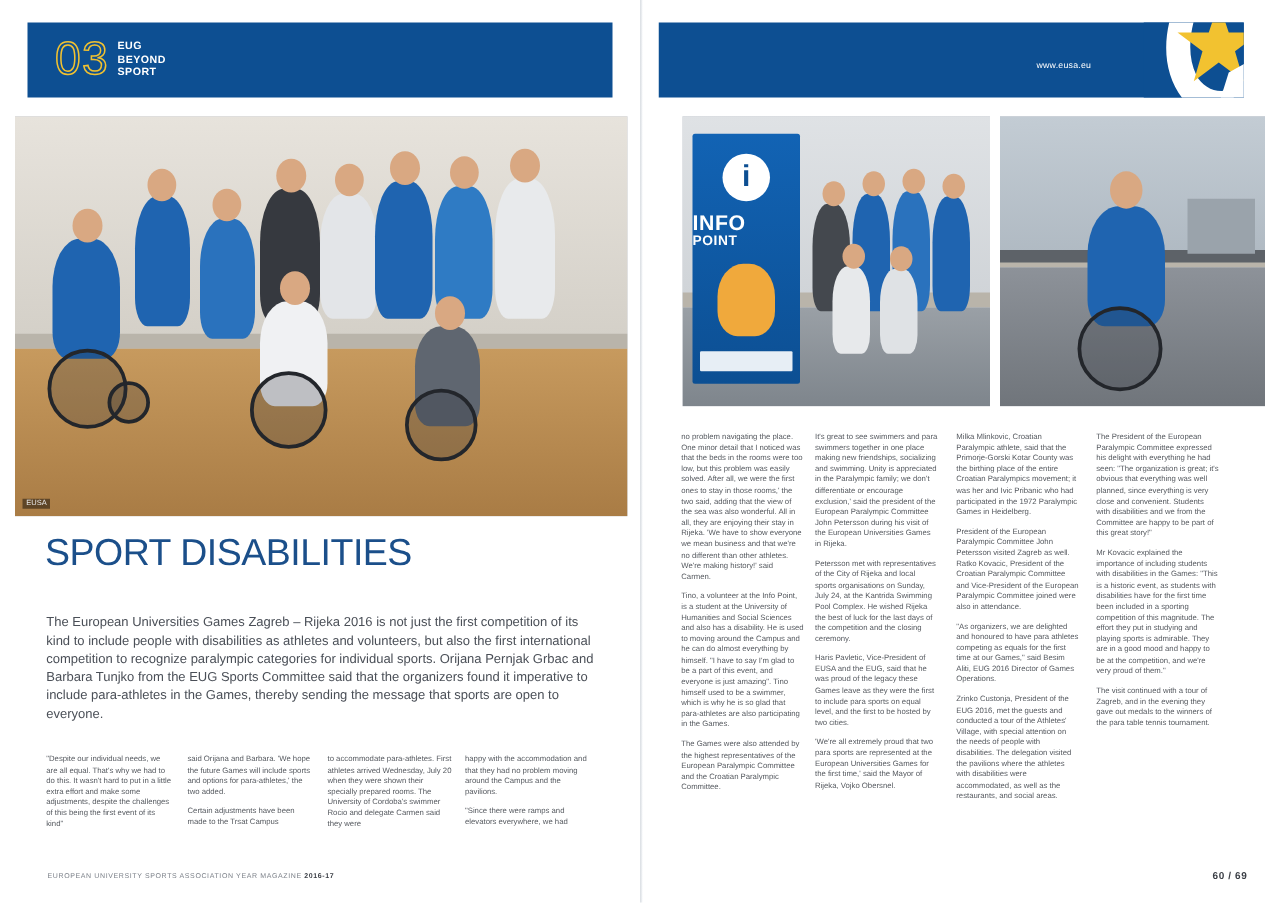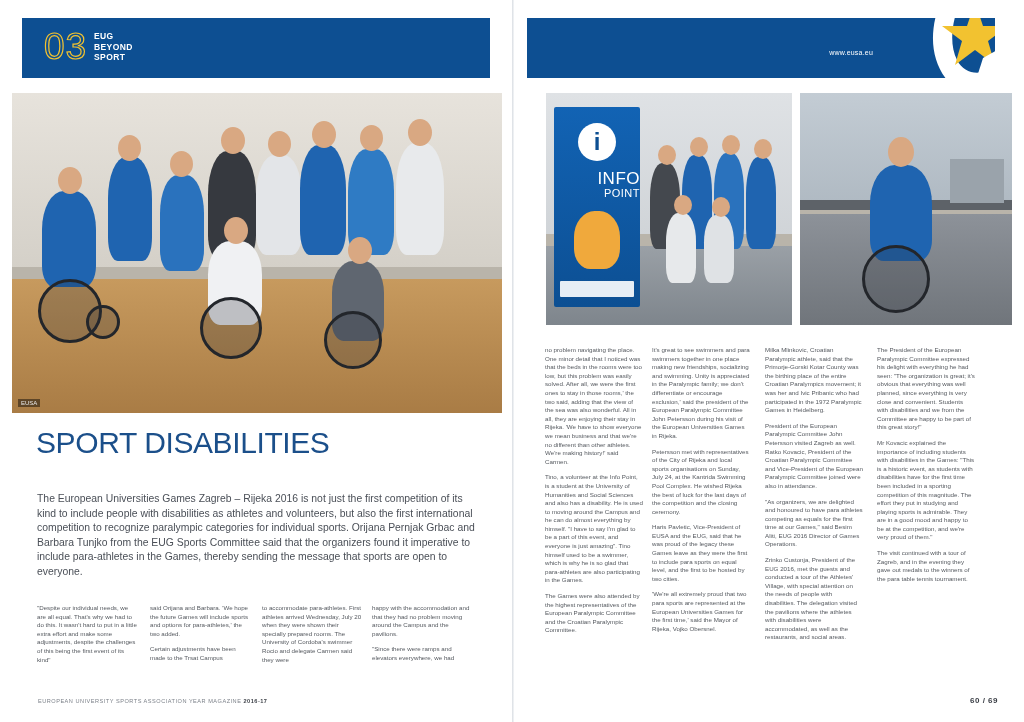--- a/index.html
+++ b/index.html
@@ -151,23 +151,23 @@
     background: #ffffff;
     color: #0d4f92;
     font-size: 24px;
     font-weight: 700;
     text-align: center;
     line-height: 38px;
   }
   .banner-info, .banner-point {
     position: absolute;
     left: 0; right: 0;
-    text-align: right;
+    text-align: left;
     color: #ffffff;
-    font-weight: 400;
+    font-weight: 700;
     letter-spacing: 0.5px;
   }
   .banner-info { top: 62px; font-size: 17px; }
   .banner-point { top: 80px; font-size: 11px; }
   .banner-mascot {
     position: absolute;
     left: 50%;
     transform: translateX(-50%);
     top: 104px;
     width: 46px;

